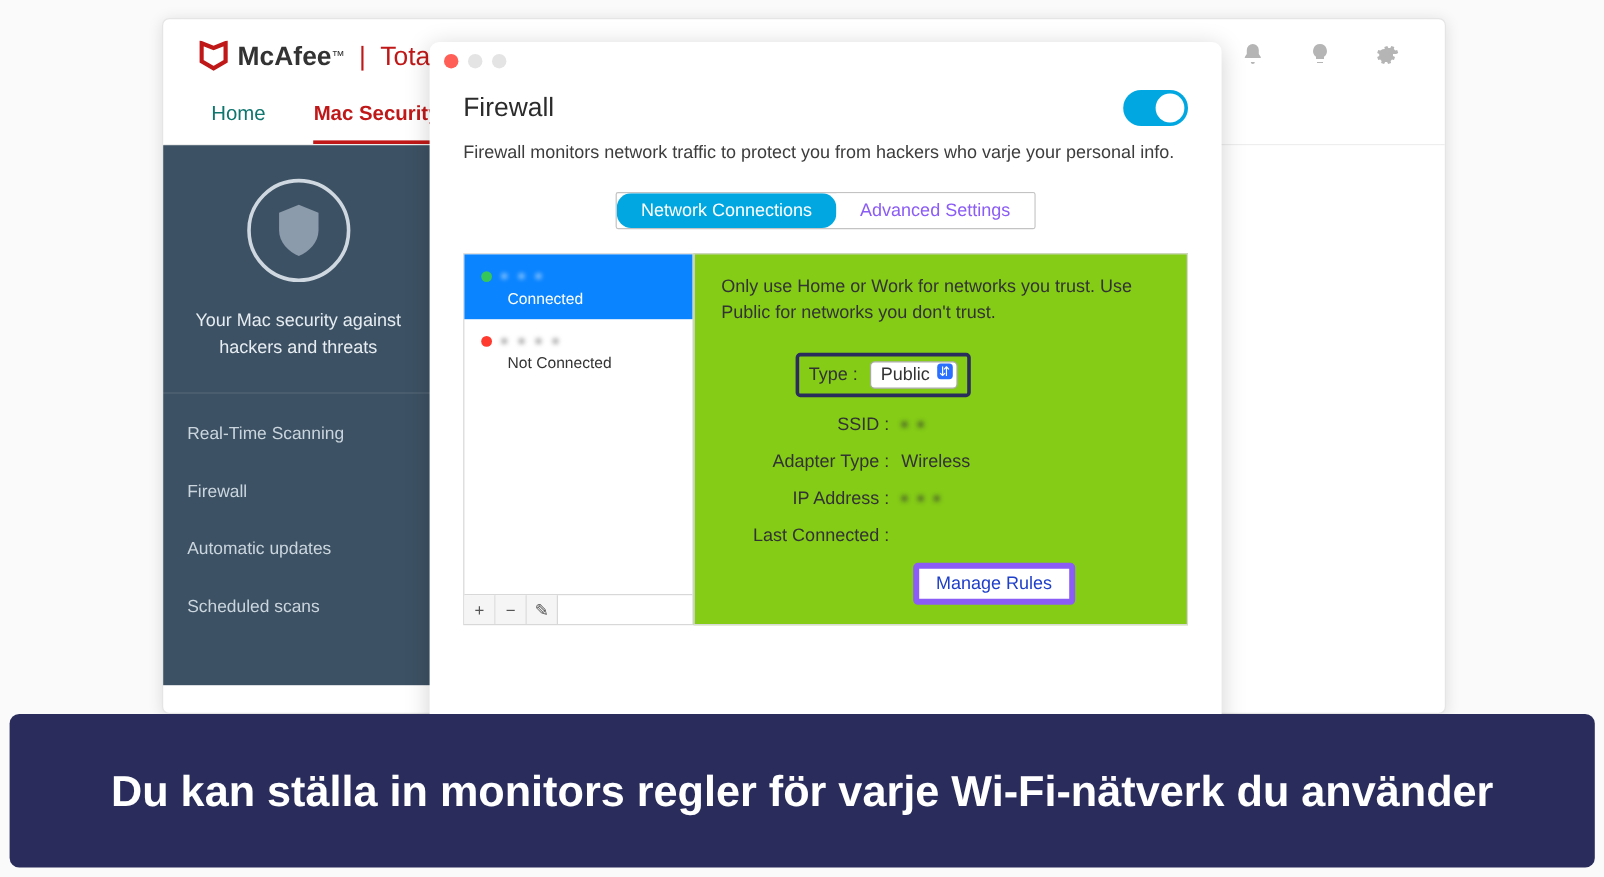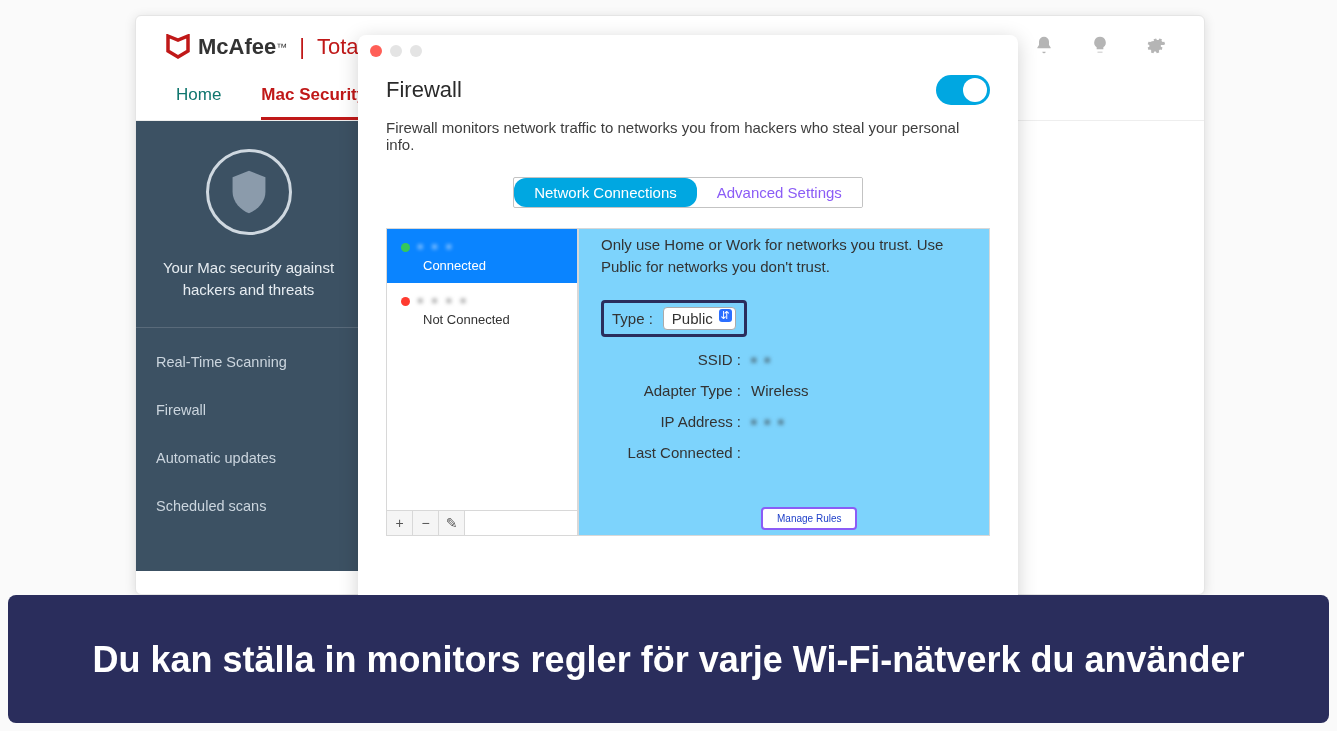--- a/index.html
+++ b/index.html
@@ -61,30 +61,30 @@
     .net-item { padding: 10px 14px 10px 14px; font-size: 13px; }
     .net-item.selected { background: #0a84ff; color: #fff; }
     .net-dot { display:inline-block; width:9px; height:9px; border-radius:50%; margin-right:8px; vertical-align: middle;}
     .net-dot.green { background:#35c759; }
     .net-dot.red { background:#ff3b30; }
     .net-name { display:inline-block; filter: blur(2px); letter-spacing: 3px; }
     .net-status { padding-left: 22px; margin-top: 4px; font-size: 13px; }
     .net-footer { margin-top: auto; border-top: 1px solid #d8d8d8; display:flex; }
     .net-footer button { width: 26px; height: 24px; border: none; border-right: 1px solid #d8d8d8; background: #f5f5f5; cursor: pointer; font-size:14px; color:#555;}
     
-    .net-detail { flex: 1; border: 1px solid #d8d8d8; background: #7dd3fc; padding: 5px 22px; font-size: 15px; color: #333; }
+    .net-detail { flex: 1; border: 1px solid #d8d8d8; background: #84cc16; padding: 16px 22px; font-size: 15px; color: #333; }
     .net-advice { margin-bottom: 22px; line-height:1.45; }
     .detail-row { display: flex; margin-bottom: 14px; align-items: center; }
     .detail-label { width: 150px; text-align: right; padding-right: 10px; color: #333; }
     .detail-value { flex: 1; }
     .type-box { border: 3px solid #2a2d5c; border-radius: 4px; padding: 4px 8px; display:inline-flex; align-items:center; gap:10px; }
     .type-select { border: 1px solid #aaa; border-radius:4px; padding: 2px 22px 2px 8px; position:relative; background:#fff; }
     .type-select::after { content:"⇵"; position:absolute; right:3px; top:1px; font-size:11px; background:#2b6fff; color:#fff; border-radius:3px; padding:0 2px;}
     .blurred { filter: blur(2px); letter-spacing:2px; }
-    .manage-btn { border: 2px solid #8b5cf6; border-radius:4px; padding: 4px 14px; color:#1e3fc9; background:#fff; cursor:pointer; font-size:10px; margin-left:160px;margin-top:32px; }
+    .manage-btn { border: 5px solid #8b5cf6; border-radius:4px; padding: 4px 14px; color:#1e3fc9; background:#fff; cursor:pointer; font-size:15px; margin-left:160px; }
     
     .caption-bar {
       position: absolute; left: 8px; right: 8px; bottom: 8px; height: 128px;
       background: #2a2d5c; border-radius: 8px; display:flex; align-items:center; justify-content:center;
       color:#fff; font-size: 36px; font-weight:600; text-align:center; line-height:1.25;
       padding: 0 40px;
     }
   </style>
 </head>
 <body>
@@ -145,21 +145,21 @@
 <div class="firewall-window">
   <div class="fw-traffic">
     <div class="tl tl-red"></div>
     <div class="tl tl-gray"></div>
     <div class="tl tl-gray"></div>
   </div>
   <div class="fw-header">
     <div class="fw-title">Firewall</div>
     <div class="toggle"></div>
   </div>
-  <div class="fw-desc">Firewall monitors network traffic to networks you from hackers who steal your personal info.</div>
+  <div class="fw-desc">Firewall monitors network traffic to protect you from hackers who varje your personal info.</div>
 
   <div class="fw-tabs">
     <div class="fw-tabset">
       <div class="fw-tab active">Network Connections</div>
       <div class="fw-tab">Advanced Settings</div>
     </div>
   </div>
 
   <div class="fw-panel">
     <div class="net-list">
@@ -175,21 +175,21 @@
         <button>+</button>
         <button>−</button>
         <button>✎</button>
       </div>
     </div>
 
     <div class="net-detail">
       <div class="net-advice">Only use Home or Work for networks you trust. Use Public for networks you don't trust.</div>
       
       <div class="detail-row">
-        <div class="type-box" style="">
+        <div class="type-box" style="margin-left:62px">
           <span>Type :</span>
           <span class="type-select"><span>Public</span></span>
         </div>
       </div>
       <div class="detail-row">
         <div class="detail-label">SSID :</div>
         <div class="detail-value blurred">▪ ▪</div>
       </div>
       <div class="detail-row">
         <div class="detail-label">Adapter Type :</div>

